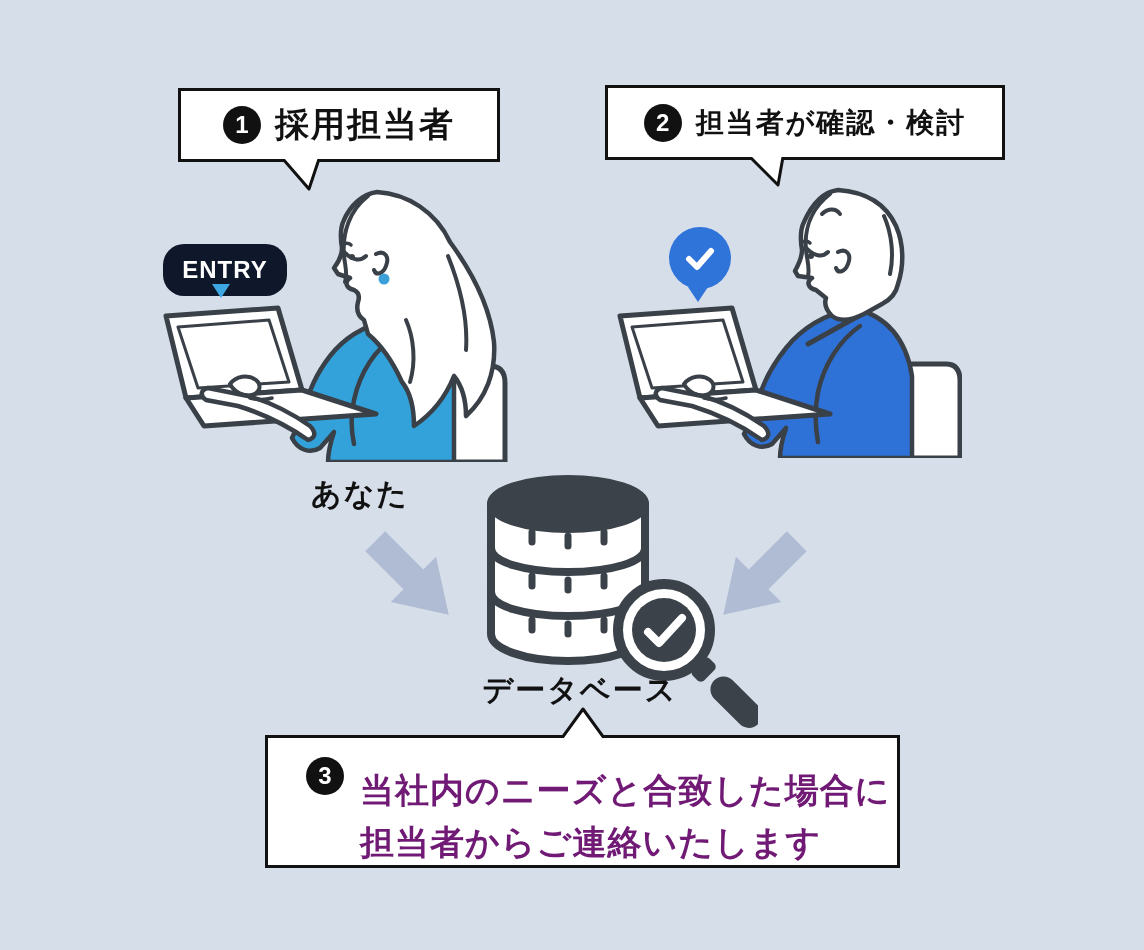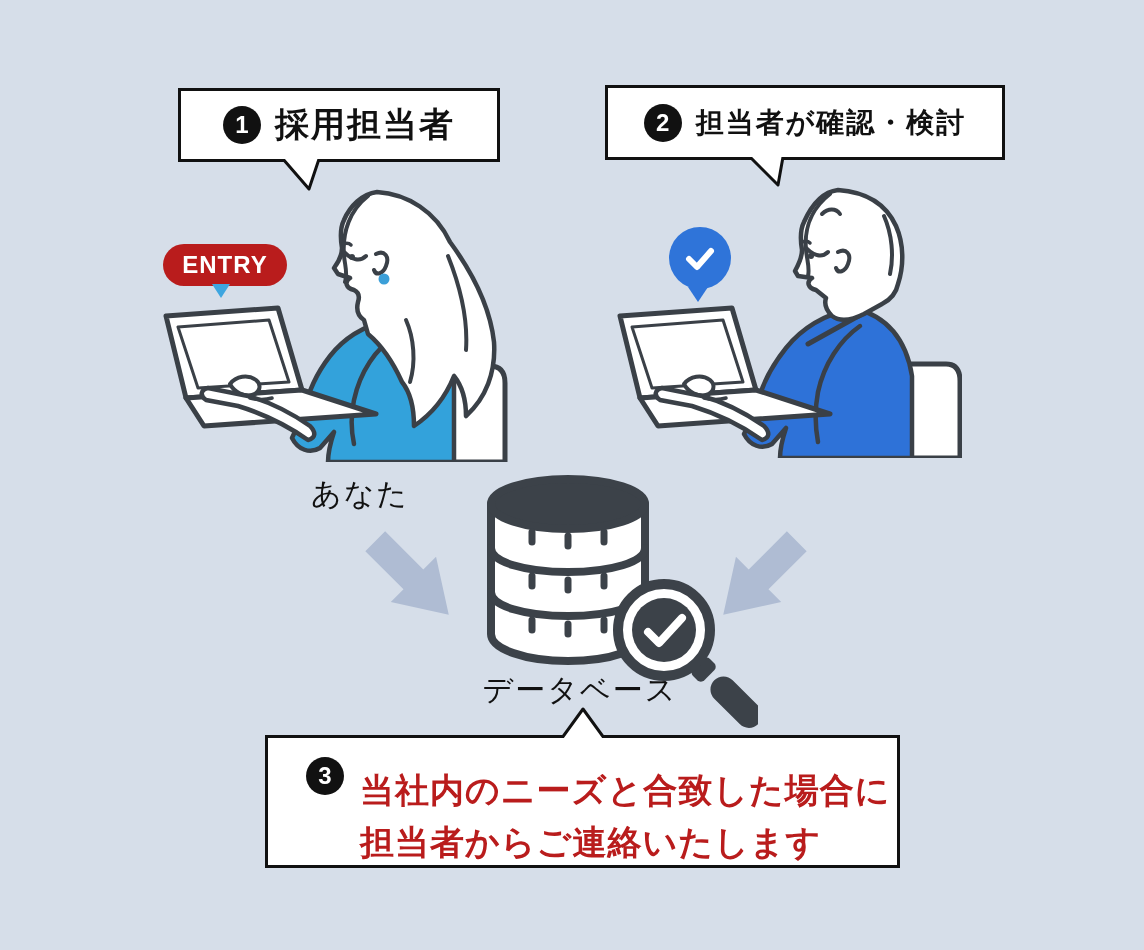--- a/index.html
+++ b/index.html
@@ -16,22 +16,22 @@
   .callout-text { font-size:34px; font-weight:800; color:#111; letter-spacing:2px; white-space:nowrap; }
   .num-badge {
     display:inline-flex; align-items:center; justify-content:center;
     width:38px; height:38px; border-radius:50%; background:#111; color:#fff;
     font-size:24px; font-weight:800; flex:0 0 auto;
   }
   .tail { position:absolute; z-index:5; }
 
   
   .entry-pill {
-    position:absolute; left:163px; top:244px; width:124px; height:42px;
-    background:#b91c1c; border-radius:21px; color:#fff;
+    position:absolute; left:163px; top:244px; width:124px; height:52px;
+    background:#0f172a; border-radius:21px; color:#fff;
     display:flex; align-items:center; justify-content:center;
     font-size:24px; font-weight:700; letter-spacing:1px; z-index:6;
   }
   .entry-tail {
     position:absolute; left:212px; top:284px; width:0; height:0;
     border-left:9px solid transparent; border-right:9px solid transparent;
     border-top:14px solid #3EA6E0; z-index:6;
   }
 
   
@@ -39,36 +39,36 @@
     position:absolute; left:669px; top:227px; width:62px; height:62px;
     background:#2F74D9; border-radius:50%; display:flex; align-items:center; justify-content:center; z-index:6;
   }
   .check-tail {
     position:absolute; left:688px; top:287px; width:0; height:0;
     border-left:10px solid transparent; border-right:10px solid transparent;
     border-top:15px solid #2F74D9; z-index:6;
   }
 
   .actor-label, .db-label {
-    position:absolute; font-size:30px; font-weight:400; color:#111;
+    position:absolute; font-size:30px; font-weight:700; color:#111;
     text-align:center; letter-spacing:2px; white-space:nowrap; z-index:3;
   }
 
   .figure { position:absolute; z-index:2; }
   .arrow { position:absolute; z-index:1; }
   .db-icon { position:absolute; z-index:3; }
 
   
   .bottom-box {
     position:absolute; left:265px; top:735px; width:635px; height:133px;
     background:#fff; border:3px solid #111; z-index:4;
     display:flex; flex-direction:column; justify-content:center; padding-left:38px;
   }
   .bb-line { display:flex; align-items:center; gap:16px; height:52px; }
-  .bb-text { font-size:34px; font-weight:800; color:#b91c1c; letter-spacing:1px; white-space:nowrap;margin-top:31px; }
+  .bb-text { font-size:34px; font-weight:800; color:#701a75; letter-spacing:1px; white-space:nowrap;margin-top:31px; }
   .bb-line2 { margin-left:54px; }
 </style>
 </head>
 <body>
 
 <div class="canvas">
 
   <div class="callout" style="left:178px; top:88px; width:322px; height:74px;">
     <span class="num-badge">1</span>
     <span class="callout-text">採用担当者</span>

